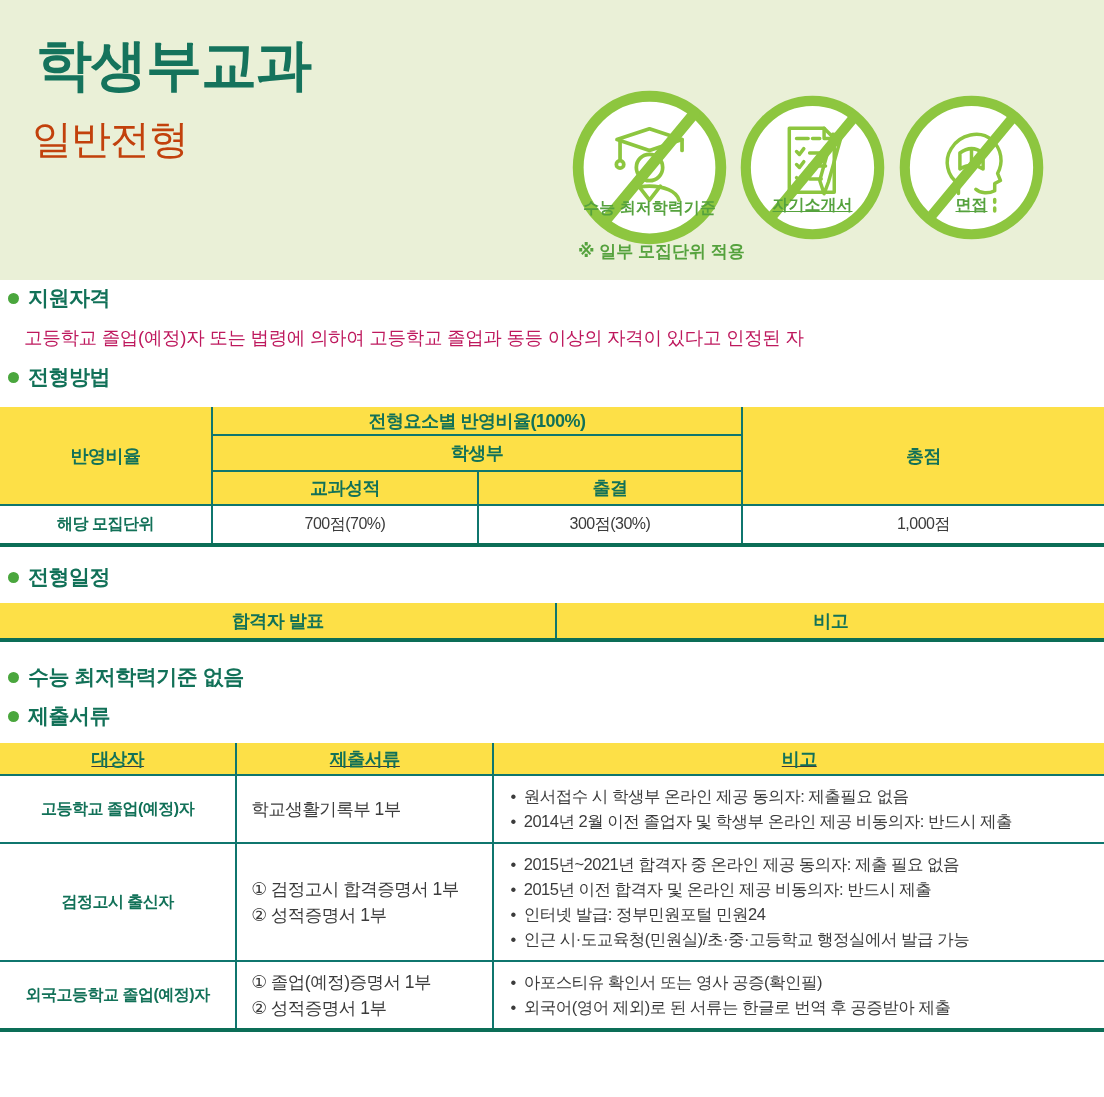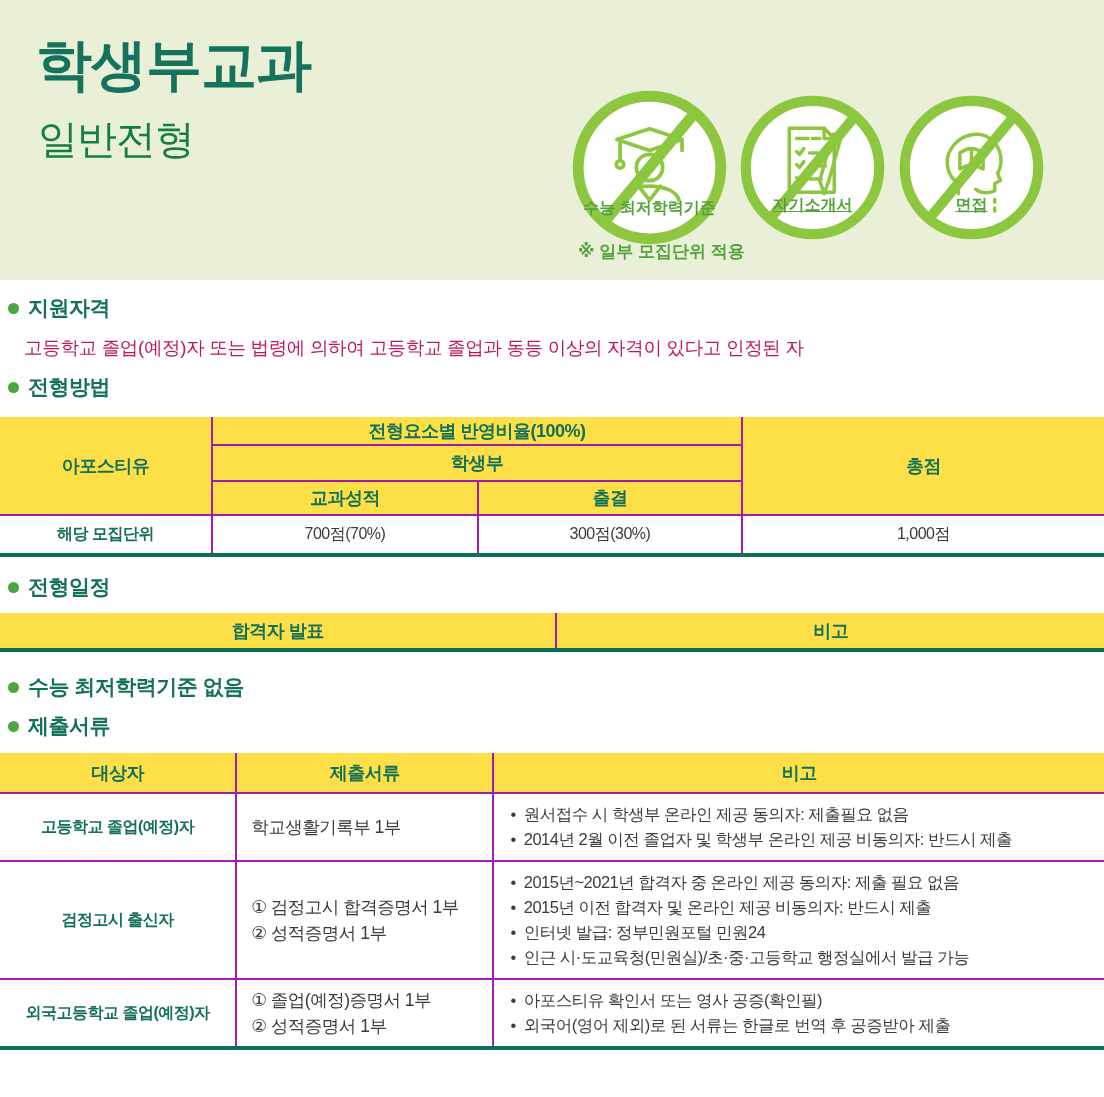--- a/index.html
+++ b/index.html
@@ -11,70 +11,70 @@
     color:#3b3b3b;
   }
 
   
   .header { position:relative; height:280px; background:#eaf0d7; }
   .title {
     position:absolute; left:36px; top:28px;
     font-size:56px; font-weight:800; letter-spacing:-1px; color:#15735c;text-align:right;
   }
   .subtitle {
-    position:absolute; left:38px; top:112px;
-    font-size:40px; font-weight:300; letter-spacing:-1px; color:#15803d;
+    position:absolute; left:32px; top:112px;
+    font-size:40px; font-weight:300; letter-spacing:-1px; color:#c2410c;
   }
   .badge { position:absolute; }
   .badge svg { display:block; width:100%; height:100%; }
   .badge-label {
     position:absolute; left:0; right:0; bottom:26px; text-align:center;
     font-size:16px; font-weight:700; color:#55a23d; white-space:nowrap;
   }
   .badge1 { left:572px; top:90px;  width:155px; height:155px; }
   .badge2 { left:740px; top:95px;  width:145px; height:145px; }
   .badge3 { left:899px; top:95px;  width:145px; height:145px; }
   .badge2 .badge-label, .badge3 .badge-label { bottom:24px;text-decoration:underline; }
   .header-note {
     position:absolute; left:578px; top:240px;
     font-size:17px; font-weight:700; color:#55a23d;
   }
 
   
-  .content { position:relative; padding-top:14px; }
+  .content { position:relative; padding-top:4px; }
   .sec-h { display:flex; align-items:center; gap:9px; margin-left:8px; }
   .sec-h .dot { width:11px; height:11px; border-radius:50%; background:#4aa63d; flex:0 0 auto; }
   .sec-h .h-text { font-size:21px; font-weight:700; color:#127158; letter-spacing:-0.5px; }
 
   .eligibility-body {
     margin:13px 20px 0 24px; font-size:18.5px; line-height:26px; color:#be185d;
     letter-spacing:-0.3px;
   }
 
   
   table.tbl { width:100%; border-collapse:collapse; border-bottom:4px solid #0c6e57; table-layout:fixed; }
-  .tbl th, .tbl td { border:2px solid #a21caf; vertical-align:middle; }
+  .tbl th, .tbl td { border:2px solid #0f766e; vertical-align:middle; }
   .tbl th {
     background:#fde047; color:#127158; font-weight:700; font-size:18px;
     text-align:center; letter-spacing:-0.5px;
   }
   .tbl td { font-size:16px; color:#3b3b3b; text-align:center; letter-spacing:-0.5px; }
   .tbl tr > *:first-child { border-left:none; }
   .tbl tr > *:last-child  { border-right:none; }
   .tbl tr.no-top > * { border-top:none; }
   td.green-cell { color:#127158; font-weight:700; }
 
   .tbl-method   { margin-top:16px; }
   .tbl-schedule { margin-top:12px; }
   .tbl-docs     { margin-top:13px; }
 
   .rowA  { height:28px; }  .rowB { height:36px; }  .rowC { height:34px; }
   .rowD  { height:40px; }
   .rowS1 { height:37px; }  .rowS2 { height:39px; }
-  .rowH3 { height:40px; }  .rowR1 { height:66px; } .rowR2 { height:102px; } .rowR3 { height:57px; }
+  .rowH3 { height:32px;text-decoration:underline; }  .rowR1 { height:66px; } .rowR2 { height:102px; } .rowR3 { height:57px; }
 
   .mt-schedule { margin-top:16px; }
   .mt-minreq   { margin-top:21px; }
   .mt-docs     { margin-top:11px; }
 
   td.docs-cell  { text-align:left; padding:6px 8px 6px 14px; font-size:17.5px; }
   td.notes-cell { text-align:left; padding:8px 10px 8px 16px; font-size:16.5px; }
   .plain-line { line-height:26px; }
   .bullet-line { display:flex; gap:8px; line-height:25px; }
   .bullet-line .b-dot { flex:0 0 auto; }
@@ -154,21 +154,21 @@
 
     <table class="tbl tbl-method">
       <colgroup>
           <col style="width:19.2%">
           <col style="width:24.1%">
           <col style="width:23.9%">
           <col style="width:32.8%">
         </colgroup>
       <tbody>
           <tr class="rowA no-top">
-        <th rowspan="3">아포스티유</th>
+        <th rowspan="3">반영비율</th>
         <th colspan="2">전형요소별 반영비율(100%)</th>
         <th rowspan="3">총점</th>
       </tr>
       <tr class="rowB">
         <th colspan="2">학생부</th>
       </tr>
       <tr class="rowC">
         <th>교과성적</th>
         <th>출결</th>
       </tr>

